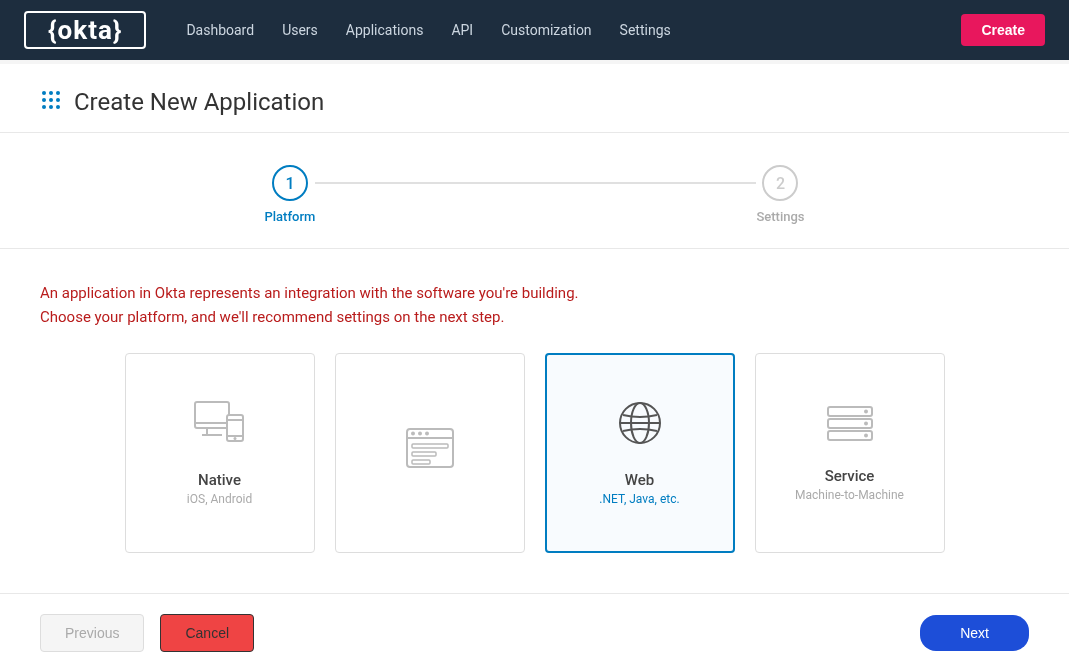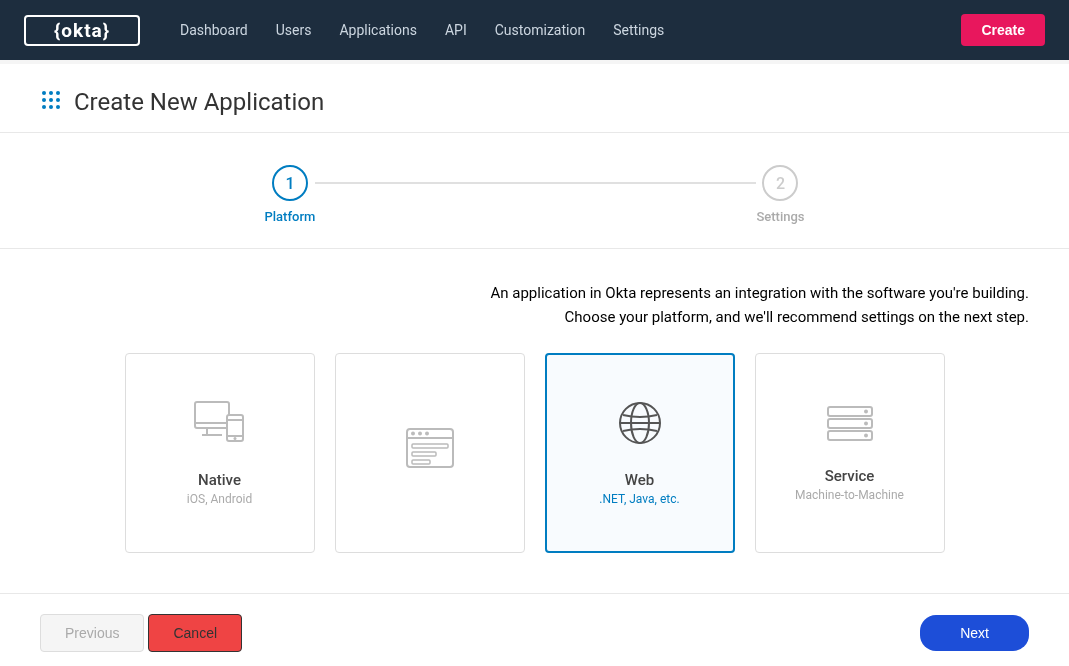--- a/index.html
+++ b/index.html
@@ -8,25 +8,25 @@
     
     .navbar {
       background: #1d2d3e;
       height: 60px;
       display: flex;
       align-items: center;
       padding: 0 24px;
       gap: 32px;
     }
     .navbar-logo {
-      font-size: 19px;
+      font-size: 26px;
       font-weight: bold;
       color: #fff;
       border: 2px solid #fff;
-      padding: 2px 28px;
+      padding: 2px 22px;
       border-radius: 4px;
       letter-spacing: 1px;
       margin-right: 8px;
     }
     .navbar-links {
       display: flex;
       gap: 28px;
       flex: 1;
     }
     .navbar-link {
@@ -119,23 +119,23 @@
     .step-label.inactive { color: #aaa; }
     .step-line {
       flex: 1;
       height: 2px;
       background: #e0e0e0;
       margin-bottom: 24px;
     }
 
     
     .description {
-      text-align: right;
+      text-align: left;
       padding: 32px 40px 24px;
-      color: #000000;
+      color: #b91c1c;
       font-size: 15px;
       line-height: 1.6;
     }
 
     
     .cards-container {
       display: flex;
       justify-content: center;
       gap: 20px;
       padding: 0 40px 40px;
@@ -180,21 +180,21 @@
 
     
     .footer {
       border-top: 1px solid #e8e8e8;
       padding: 20px 40px;
       display: flex;
       align-items: center;
       justify-content: space-between;
       background: #fff;
     }
-    .footer-left { display: flex; gap: 4px; }
+    .footer-left { display: flex; gap: 16px; }
     .btn-previous {
       background: #f5f5f5;
       border: 1px solid #ddd;
       color: #aaa;
       padding: 10px 24px;
       border-radius: 4px;
       font-size: 14px;
       cursor: not-allowed;
     }
     .btn-cancel {

